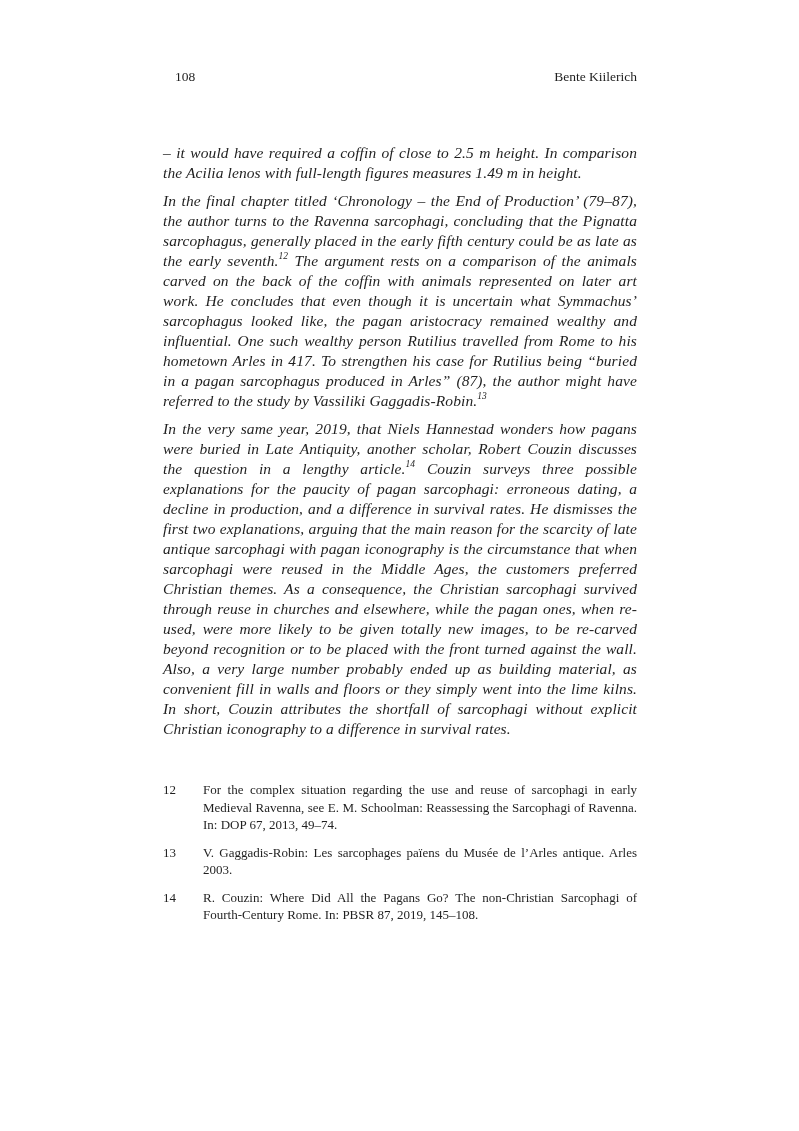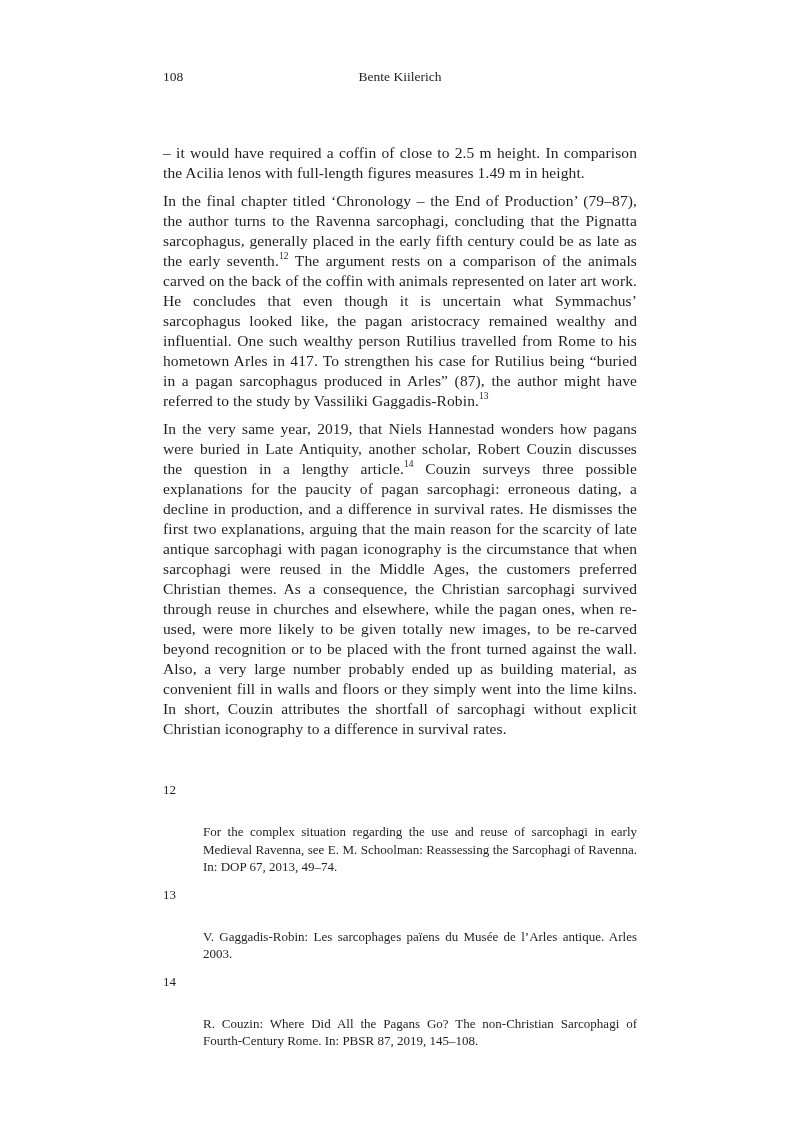--- a/index.html
+++ b/index.html
@@ -23,36 +23,37 @@
     width: 474px;
   }
   .running-header {
     position: relative;
     font-size: 13.5px;
     line-height: 18px;
     height: 18px;
   }
   .page-num {
     position: absolute;
-    left: 0;
+    left: 12px;
     top: 0;
   }
   .running-head {
     display: block;
-    text-align: center;
+    text-align: right;
   }
   .body-text {
     margin-top: 57px;
   }
   .para {
     margin: 0 0 8px 0;
     font-size: 15.5px;
     line-height: 20px;
     text-align: justify;
     letter-spacing: 0.1px;
+    font-style: italic;
   }
   .fn-ref {
     font-size: 9.5px;
     line-height: 0;
     position: relative;
     top: -0.5px;
     vertical-align: super;
   }
   .footnotes {
     margin-top: 42px;
@@ -63,21 +64,20 @@
     line-height: 17.5px;
     margin: 0 0 10px 0;
   }
   .fn-num {
     flex: none;
     width: 40px;
   }
   .fn-text {
     flex: 1;
     text-align: justify;
-    margin-top: 42px;
   }
 </style>
 </head>
 <body>
 
 <div class="page">
   <div class="content-col">
 
     <header class="running-header">
       <span class="page-num">108</span>

